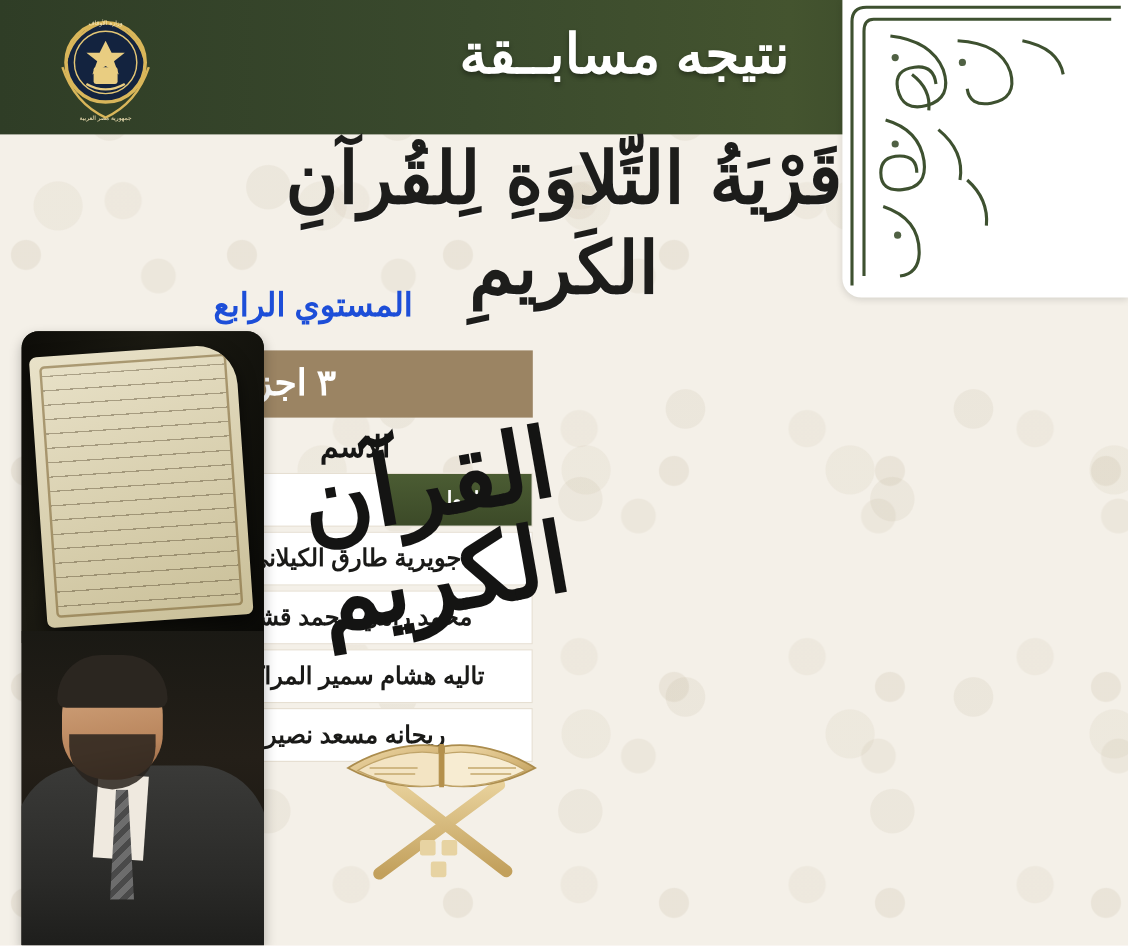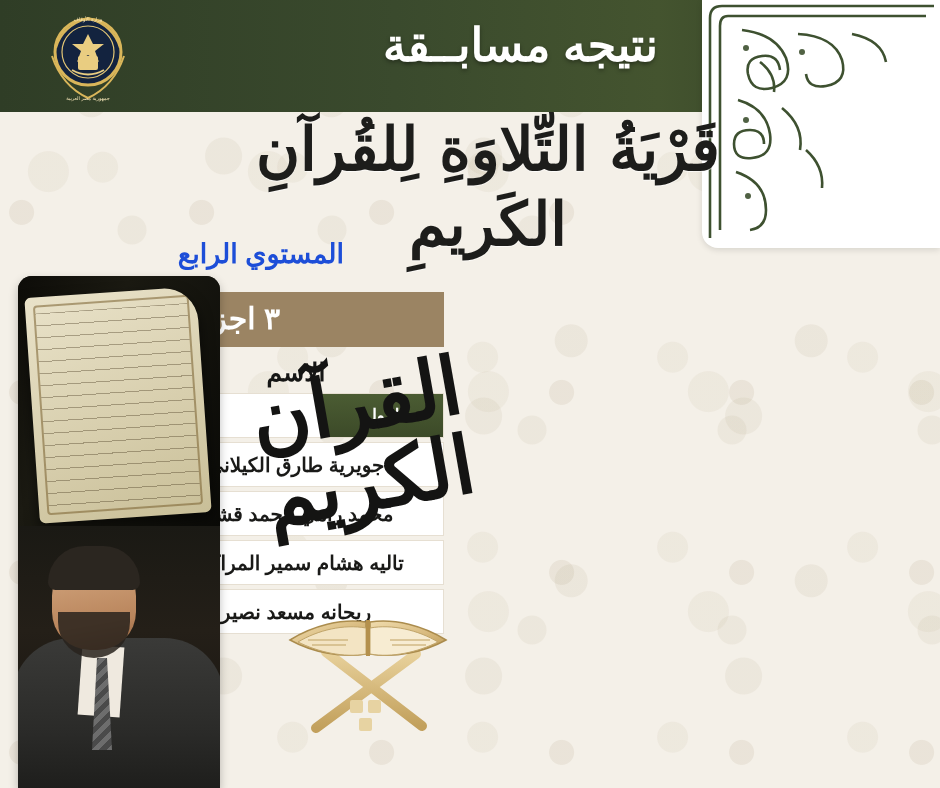--- a/index.html
+++ b/index.html
@@ -82,21 +82,21 @@
     border-bottom-left-radius: 16px;
     box-shadow: 0 2px 6px rgba(0,0,0,0.12);
     overflow: hidden;
   }
   .corner-ornament svg { display:block; }
 
   
   .sub-title {
     position: absolute;
     top: 112px;
-    right: 132px;
+    right: 150px;
     width: 640px;
     text-align: center;
     font-family: "DejaVu Serif", serif;
     font-size: 60px;
     font-weight: bold;
     color: #1d1d1b;
     line-height: 1.25;
     text-shadow: 0 1px 0 rgba(255,255,255,0.6);
   }
 

